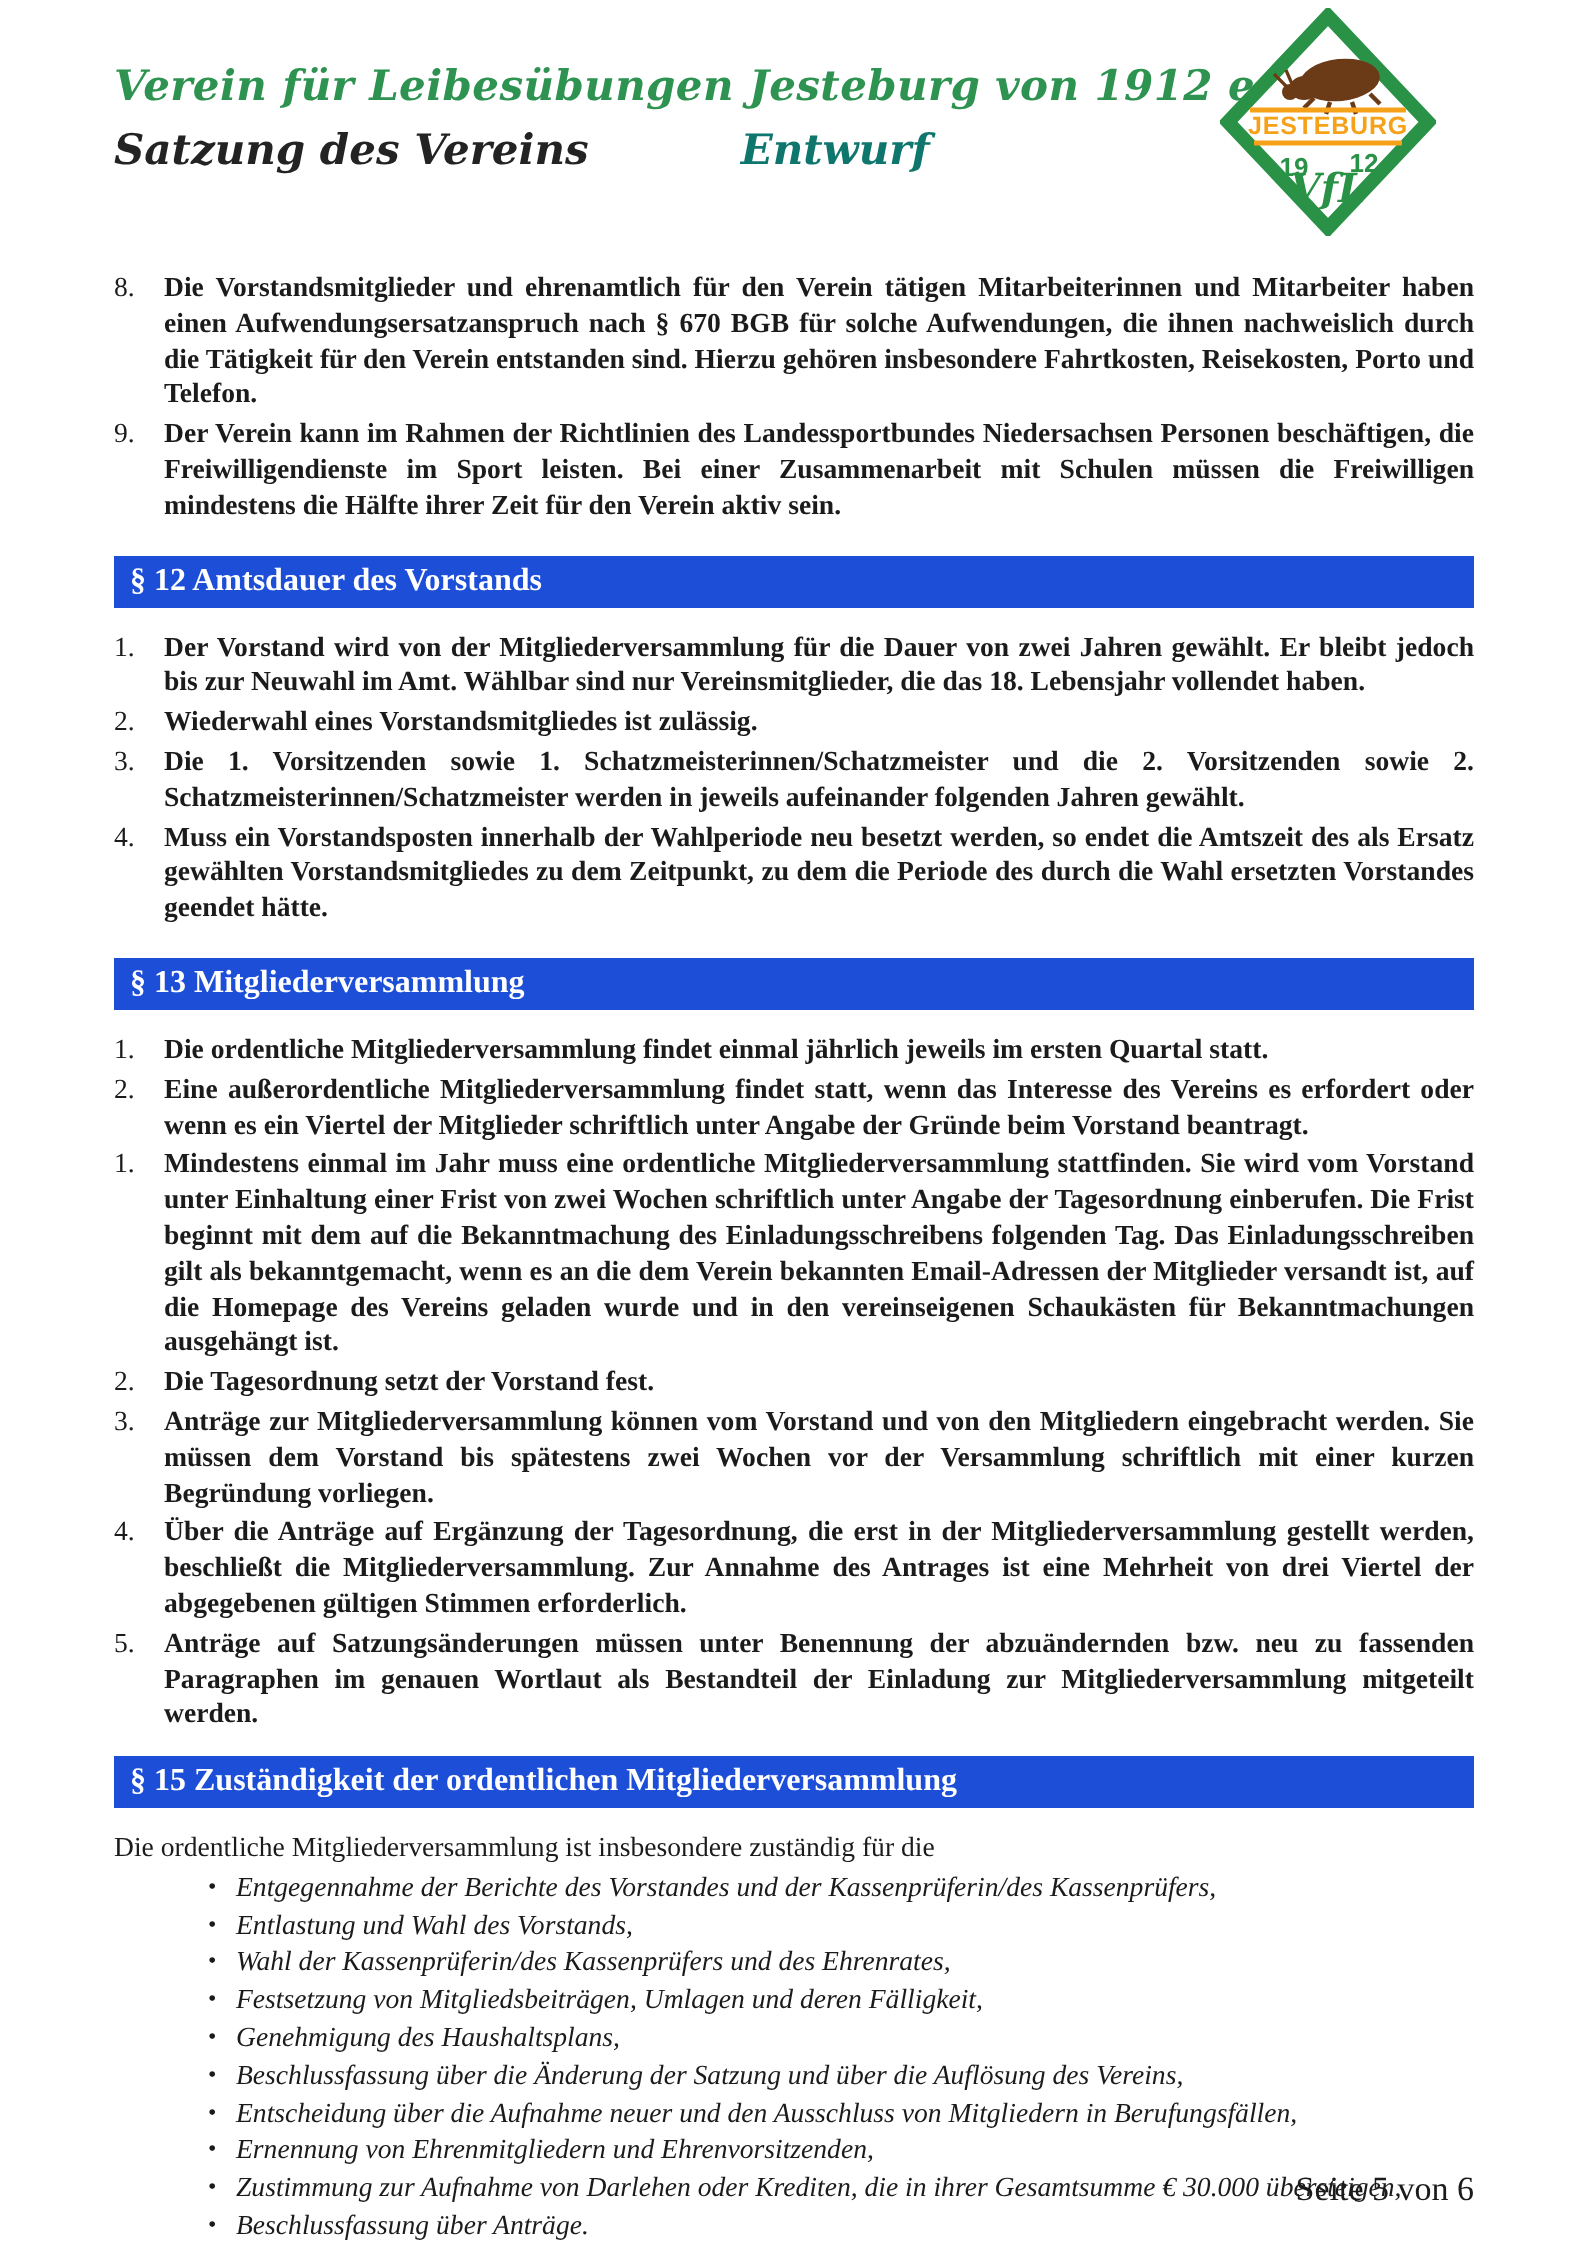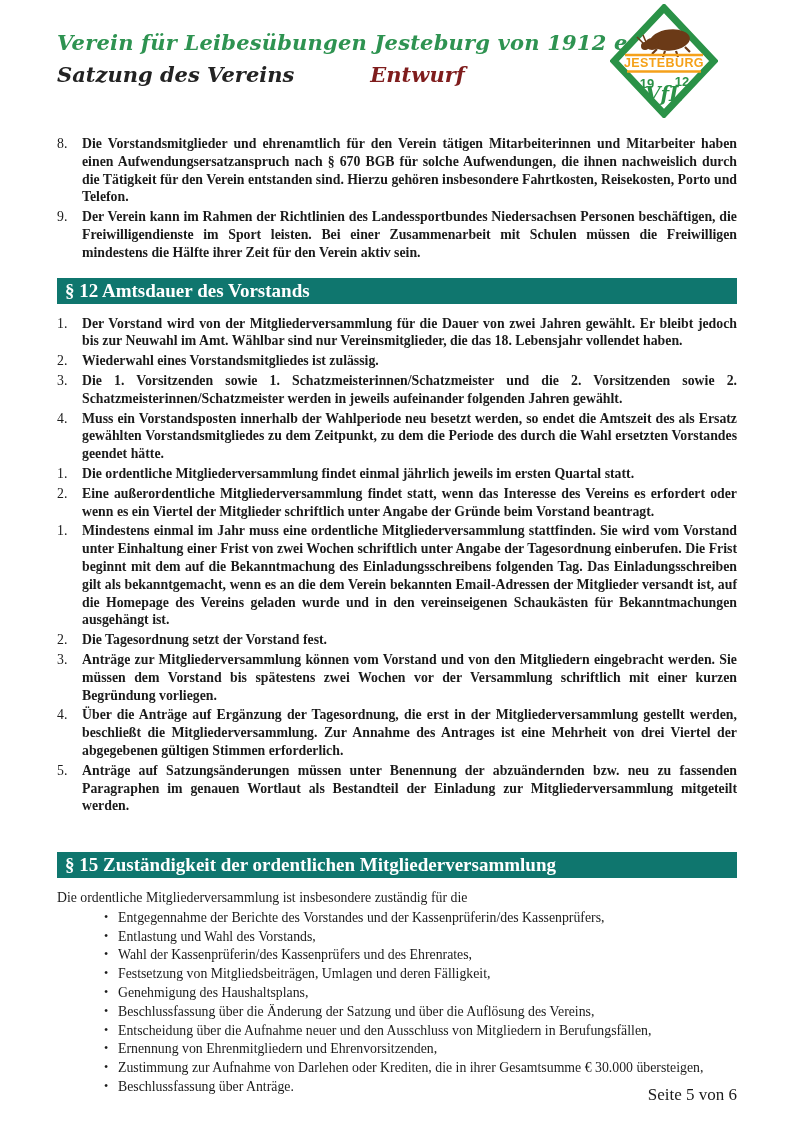--- a/index.html
+++ b/index.html
@@ -27,42 +27,42 @@
   .doc-row {
     display: flex;
     font-family: "DejaVu Serif", serif;
     font-style: italic;
     font-size: 21px;
     font-weight: 600;
     margin-top: 7px;
     align-items: flex-end;
   }
   .doc-title { color: #232323; }
-  .draft { color: #7f1d1d; margin-left: 76px; }
+  .draft { color: #0f766e; margin-left: 76px; }
   .logo { position: absolute; top: 4px; right: 19px; width: 108px; height: 114px; }
   
   .section-bar {
-    background: #0f766e;
+    background: #1d4ed8;
     color: #ffffff;
     font-weight: bold;
-    font-size: 19px;
+    font-size: 16px;
     line-height: 19px;
     padding: 3px 8px 4px 8px;
     margin: 16px 0 11px 0;
   }
-  .section-bar.big-gap { margin-top: 37px; }
+  .section-bar.big-gap { margin-top: 12px; }
   .doc-body { font-size: 13.8px; line-height: 17.8px; }
   .first-list { margin-top: 9px; }
   .item { display: flex; margin-bottom: 2px; }
   .item .num { width: 25px; flex: 0 0 25px; }
   .item .txt { flex: 1; text-align: justify; hyphens: auto; font-weight: bold; }
   .intro-par { margin: 0 0 2px 0; }
   .bullet { display: flex; margin-bottom: 1px; }
   .bullet .dot { flex: 0 0 14px; margin-left: 47px; font-size: 12px; }
-  .bullet .btxt { flex: 1; }
+  .bullet .btxt { flex: 1; font-style: italic; }
   
   .footer {
     position: absolute;
     right: 57px; bottom: 16px;
     font-size: 17px;
   }
 </style>
 </head>
 <body>
 
@@ -119,20 +119,21 @@
       <div class="item">
         <span class="num">3.</span>
         <span class="txt">Die 1. Vorsitzenden sowie 1. Schatzmeisterinnen/Schatzmeister und die 2. Vorsitzenden sowie 2. Schatzmeisterinnen/Schatzmeister werden in jeweils aufeinander folgenden Jahren gewählt.</span>
       </div>
       <div class="item">
         <span class="num">4.</span>
         <span class="txt">Muss ein Vorstandsposten innerhalb der Wahlperiode neu besetzt werden, so endet die Amtszeit des als Ersatz gewählten Vorstandsmitgliedes zu dem Zeitpunkt, zu dem die Periode des durch die Wahl ersetzten Vorstandes geendet hätte.</span>
       </div>
     </div>
 
+    <div class="section-bar">§ 13 Mitgliederversammlung</div>
     <div>
       <div class="item">
         <span class="num">1.</span>
         <span class="txt">Die ordentliche Mitgliederversammlung findet einmal jährlich jeweils im ersten Quartal statt.</span>
       </div>
       <div class="item">
         <span class="num">2.</span>
         <span class="txt">Eine außerordentliche Mitgliederversammlung findet statt, wenn das Interesse des Vereins es erfordert oder wenn es ein Viertel der Mitglieder schriftlich unter Angabe der Gründe beim Vorstand beantragt.</span>
       </div>
     </div>

